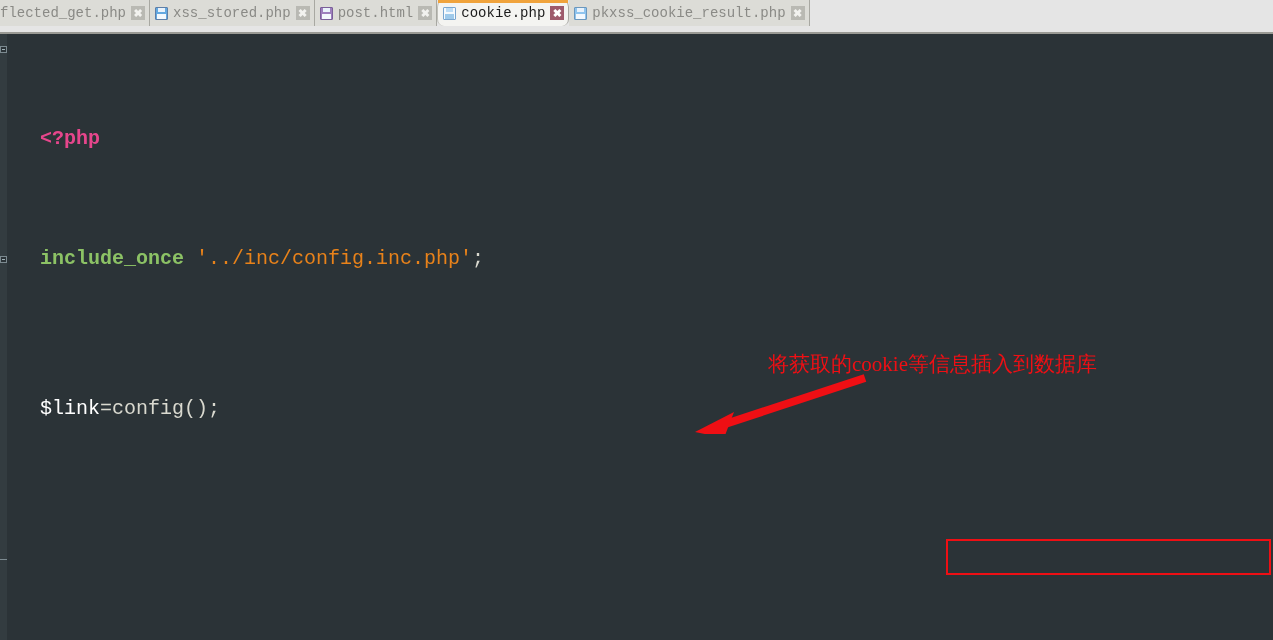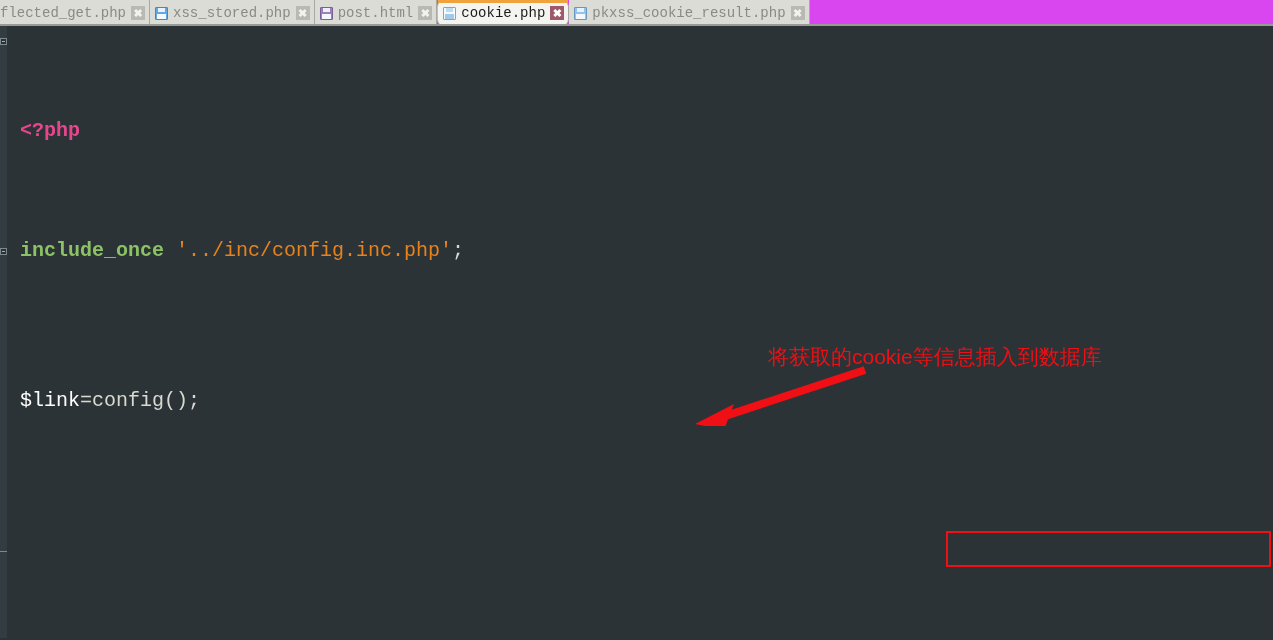--- a/index.html
+++ b/index.html
@@ -10,22 +10,22 @@
   body {
     width: 1273px;
     height: 640px;
     overflow: hidden;
     font-family: "Liberation Mono", "DejaVu Sans Mono", monospace;
   }
 
   
   .tabbar {
     position: relative;
-    height: 26px;
-    background: #d946ef;
+    height: 34px;
+    background: #e5e5e5;
     border-bottom: 2px solid #9a9a94;
     display: flex;
     align-items: stretch;
     box-sizing: border-box;
     overflow: hidden;
   }
   .tab {
     position: relative;
     display: flex;
     align-items: center;
@@ -159,34 +159,35 @@
     font-family: "Liberation Mono", "DejaVu Sans Mono", monospace;
     font-size: 20px;
     line-height: 30px;
     white-space: pre;
   }
   .ln {
     height: 30px;
     padding-left: 20px;
     box-sizing: border-box;
     position: relative;
+    margin-left: 20px;
   }
 
   
   .t-tag      { color: #e6468c; font-weight: bold; }
   .t-kw       { color: #8cc265; font-weight: bold; }
   .t-str      { color: #e8821a; }
   .t-var      { color: #ffffff; }
   .t-punc     { color: #d9d9cf; }
   .t-op       { color: #d9d9cf; }
 
   
   .annot-text {
     position: absolute;
-    font-family: Liberation Sans, sans-serif;
+    font-family: Liberation Serif, serif;
     font-size: 21px;
     color: #ef0f14;
     white-space: nowrap;
     line-height: 1;
   }
   .annot-arrow {
     position: absolute;
     pointer-events: none;
   }
   .annot-box {

